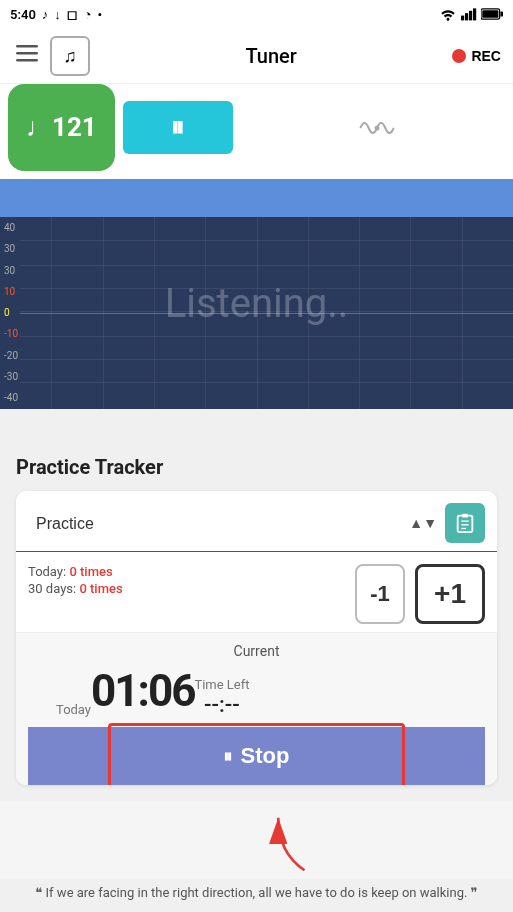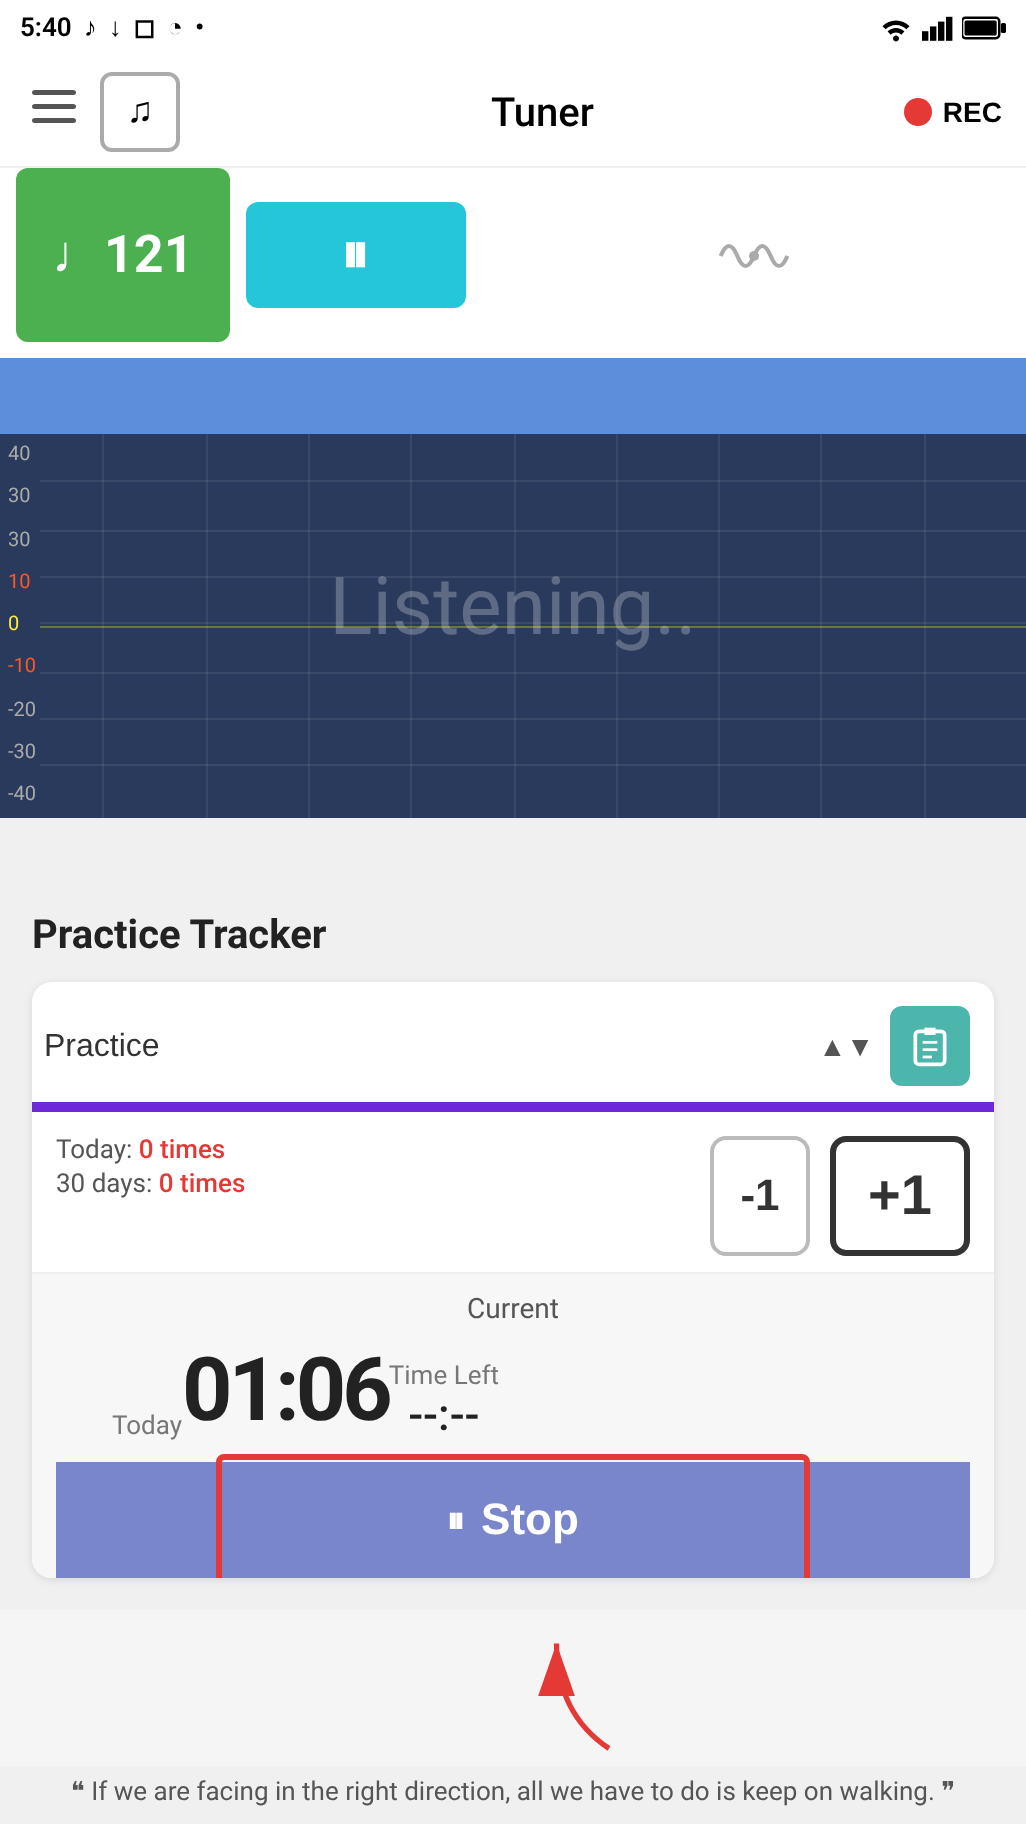--- a/index.html
+++ b/index.html
@@ -89,21 +89,21 @@
       align-items: center;
       background: #fff;
       padding: 0 0 8px 0;
     }
     .tab-bpm {
       background: #4caf50;
       color: #fff;
       font-size: 26px;
       font-weight: 700;
       padding: 28px 18px;
-      border-radius: 6px;
+      border-radius: 16px;
       margin: 0 0 0 8px;
       min-width: 100px;
       text-align: center;
     }
     .tab-pause {
       background: #26c6da;
       color: #fff;
       font-size: 28px;
       font-weight: 700;
       padding: 10px 24px;
@@ -194,25 +194,25 @@
       color: #222;
       margin-bottom: 12px;
     }
     .practice-card {
       background: #fff;
       border-radius: 10px;
       overflow: hidden;
       box-shadow: 0 1px 4px rgba(0,0,0,0.1);
     }
     .card-top {
-      padding: 12px 12px 8px 6px;
+      padding: 12px 12px 8px 20px;
       display: flex;
       align-items: center;
       justify-content: space-between;
-      border-bottom: 5px solid #6d28d9;
+      border-bottom: 1px solid #6d28d9;
     }
     .practice-select {
       flex: 1;
       font-size: 16px;
       border: none;
       background: transparent;
       cursor: pointer;
       color: #333;
       appearance: none;
       -webkit-appearance: none;

